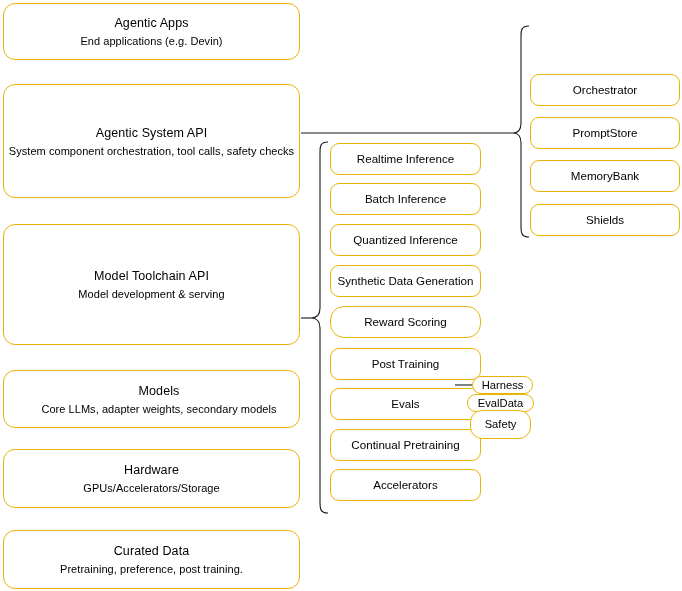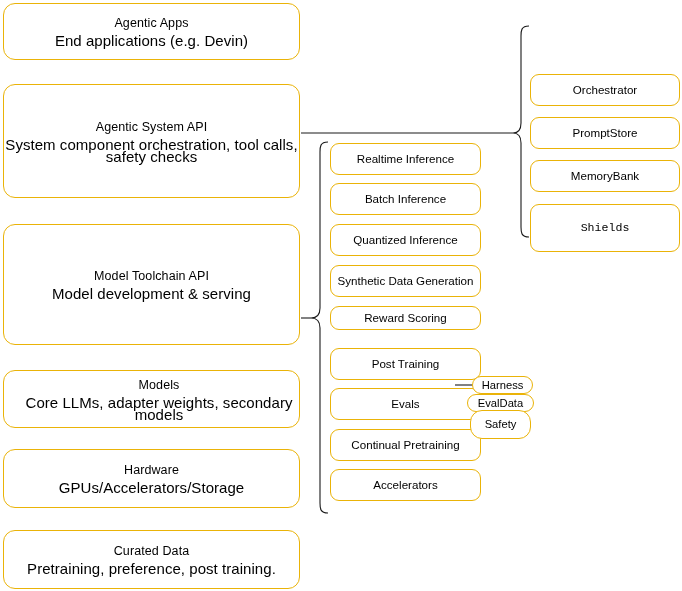--- a/index.html
+++ b/index.html
@@ -31,21 +31,21 @@
   .layer {
     border-radius: 12px;
     border-width: 1.2px;
   }
   .layer .title {
     font-size: 12.5px;
     line-height: 15px;
     letter-spacing: 0.1px;
   }
   .layer .sub {
-    font-size: 15px;
+    font-size: 11px;
     line-height: 12px;
     margin-top: 4px;
     letter-spacing: 0.05px;
   }
   
   .cap {
     border-radius: 9px;
     border-width: 1.4px;
     font-size: 11.6px;
     line-height: 14px;
@@ -144,21 +144,21 @@
   </div>
   <div class="node cap" style="left:330px; top:183px; width:151px; height:32px;">
     <span>Batch Inference</span>
   </div>
   <div class="node cap" style="left:330px; top:224px; width:151px; height:32px;">
     <span>Quantized Inference</span>
   </div>
   <div class="node cap" style="left:330px; top:265px; width:151px; height:32px;">
     <span>Synthetic Data Generation</span>
   </div>
-  <div class="node cap" style="left:330px; top:306px; width:151px; height:24px;">
+  <div class="node cap" style="left:330px; top:306px; width:151px; height:32px;border-radius:14px;">
     <span>Reward Scoring</span>
   </div>
   <div class="node cap" style="left:330px; top:348px; width:151px; height:32px;">
     <span>Post Training</span>
   </div>
   <div class="node cap" style="left:330px; top:388px; width:151px; height:32px;">
     <span>Evals</span>
   </div>
   <div class="node cap" style="left:330px; top:429px; width:151px; height:32px;">
     <span>Continual Pretraining</span>
@@ -179,17 +179,17 @@
 
   <div class="node cap" style="left:530px; top:74px; width:150px; height:32px;">
     <span>Orchestrator</span>
   </div>
   <div class="node cap" style="left:530px; top:117px; width:150px; height:32px;">
     <span>PromptStore</span>
   </div>
   <div class="node cap" style="left:530px; top:160px; width:150px; height:32px;">
     <span>MemoryBank</span>
   </div>
-  <div class="node cap" style="left:530px; top:204px; width:150px; height:48px;font-family:Liberation Mono, monospace;">
+  <div class="node cap" style="left:530px; top:204px; width:150px; height:32px;">
     <span>Shields</span>
   </div>
 
 </div>
 
 </body></html>

